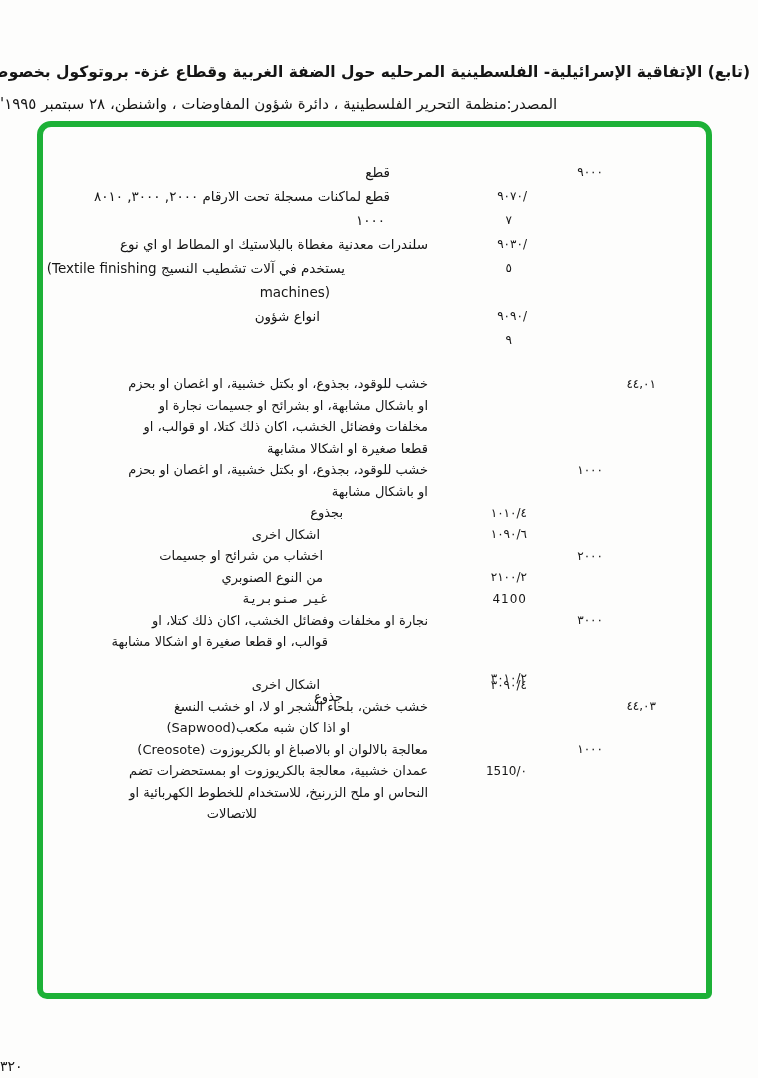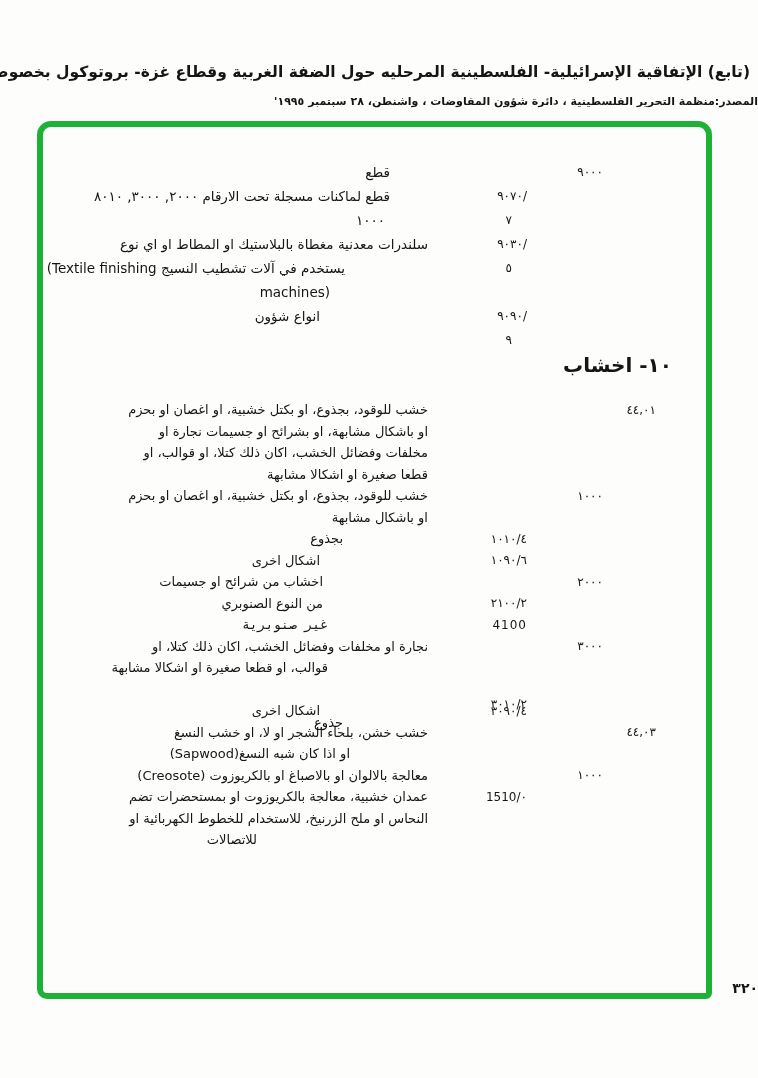--- a/index.html
+++ b/index.html
@@ -5,22 +5,22 @@
   html,body{margin:0;padding:0;}
   body{
     width:758px;height:1078px;position:relative;background:#fdfdfc;
     font-family:"DejaVu Sans",sans-serif;color:#151515;overflow:hidden;
   }
   .hdr1{
     position:absolute;top:63px;left:8px;right:8px;text-align:center;
     direction:rtl;font-size:15.5px;font-weight:bold;letter-spacing:0;white-space:nowrap;
   }
   .hdr2{
-    position:absolute;top:95px;left:0;right:0;text-align:right;
-    direction:rtl;font-size:11px;font-weight:bold;
+    position:absolute;top:95px;left:0;right:0;text-align:left;
+    direction:rtl;font-size:15px;font-weight:normal;
   }
   .gbox{
     position:absolute;left:37px;top:121px;width:663px;height:866px;
     border:6px solid #1db137;border-radius:14px 14px 6px 10px;background:transparent;
   }
   .content{position:absolute;top:0;left:0;right:0;}
   .rows-a{margin-top:33px;}
   .rows-b{margin-top:21px;}
   .row{
     display:grid;grid-template-columns:82px 76px 78px 1fr;direction:rtl;
@@ -32,22 +32,22 @@
   .c-head{padding-right:50px;font-size:12px;letter-spacing:1px;}
   .c-code{padding-right:21px;font-size:12px;letter-spacing:1px;}
   .c-sub{padding-right:21px;font-size:12px;letter-spacing:1px;}
   .c-desc{padding-right:42px;}
   .num{direction:ltr;unicode-bidi:isolate;display:inline-block;text-align:right;}
   .sec{
     height:26px;direction:rtl;text-align:right;padding-right:34px;
     font-size:20px;font-weight:bold;line-height:26px;
   }
   .pageno{
-    position:absolute;top:980px;left:0;right:0;text-align:right;
-    font-size:14px;font-weight:bold;letter-spacing:3px;
+    position:absolute;top:1058px;left:0;right:0;text-align:left;
+    font-size:14px;font-weight:normal;letter-spacing:3px;
   }
 </style>
 </head>
 <body>
 
 <div class="hdr1">(تابع) الإتفاقية الإسرائيلية- الفلسطينية المرحليه حول الضفة الغربية وقطاع غزة- بروتوكول بخصوص العلاقات الاقتصادية</div>
 <div class="hdr2">المصدر:منظمة التحرير الفلسطينية ، دائرة شؤون المفاوضات ، واشنطن، ٢٨ سبتمبر ١٩٩٥'</div>
 
 <div class="gbox" style="border-color: rgb(29, 177, 55);">
   <div class="content">
@@ -94,21 +94,20 @@
           <div class="cell c-sub"><span class="num" dir="ltr">٩٠٩٠/</span></div>
           <div class="cell c-desc" style="padding-right: 150px;"><span>انواع شؤون</span></div>
         </div>
         <div class="row">
           <div class="cell c-head"></div>
           <div class="cell c-code"></div>
           <div class="cell c-sub" style="padding-right: 36px;"><span class="num" dir="ltr">٩</span></div>
           <div class="cell c-desc"></div>
         </div>
       </div>
-    <div class="sec">١٠- اخشاب</div>
     <div class="rows-b" id="rows-b">
         <div class="row">
           <div class="cell c-head"><span class="num" dir="ltr">٤٤,٠١</span></div>
           <div class="cell c-code"></div>
           <div class="cell c-sub"></div>
           <div class="cell c-desc"><span>خشب للوقود، بجذوع، او بكتل خشبية، او اغصان او بحزم</span></div>
         </div>
         <div class="row">
           <div class="cell c-head"></div>
           <div class="cell c-code"></div>
@@ -196,21 +195,21 @@
         <div class="row">
           <div class="cell c-head"><span class="num" dir="ltr">٤٤,٠٣</span></div>
           <div class="cell c-code"></div>
           <div class="cell c-sub"></div>
           <div class="cell c-desc"><span>خشب خشن، بلحاء الشجر او لا، او خشب النسغ</span></div>
         </div>
         <div class="row">
           <div class="cell c-head"></div>
           <div class="cell c-code"></div>
           <div class="cell c-sub"></div>
-          <div class="cell c-desc" style="padding-right: 120px;"><span>او اذا كان شبه النسغ‪(Sapwood)‬</span></div>
+          <div class="cell c-desc" style="padding-right: 120px;"><span>او اذا كان شبه مكعب‪(Sapwood)‬</span></div>
         </div>
         <div class="row">
           <div class="cell c-head"></div>
           <div class="cell c-code"><span class="num" dir="ltr">١٠٠٠</span></div>
           <div class="cell c-sub"></div>
           <div class="cell c-desc"><span>معالجة بالالوان او بالاصباغ او بالكريوزوت ‪(Creosote)‬</span></div>
         </div>
         <div class="row">
           <div class="cell c-head"></div>
           <div class="cell c-code"></div>

